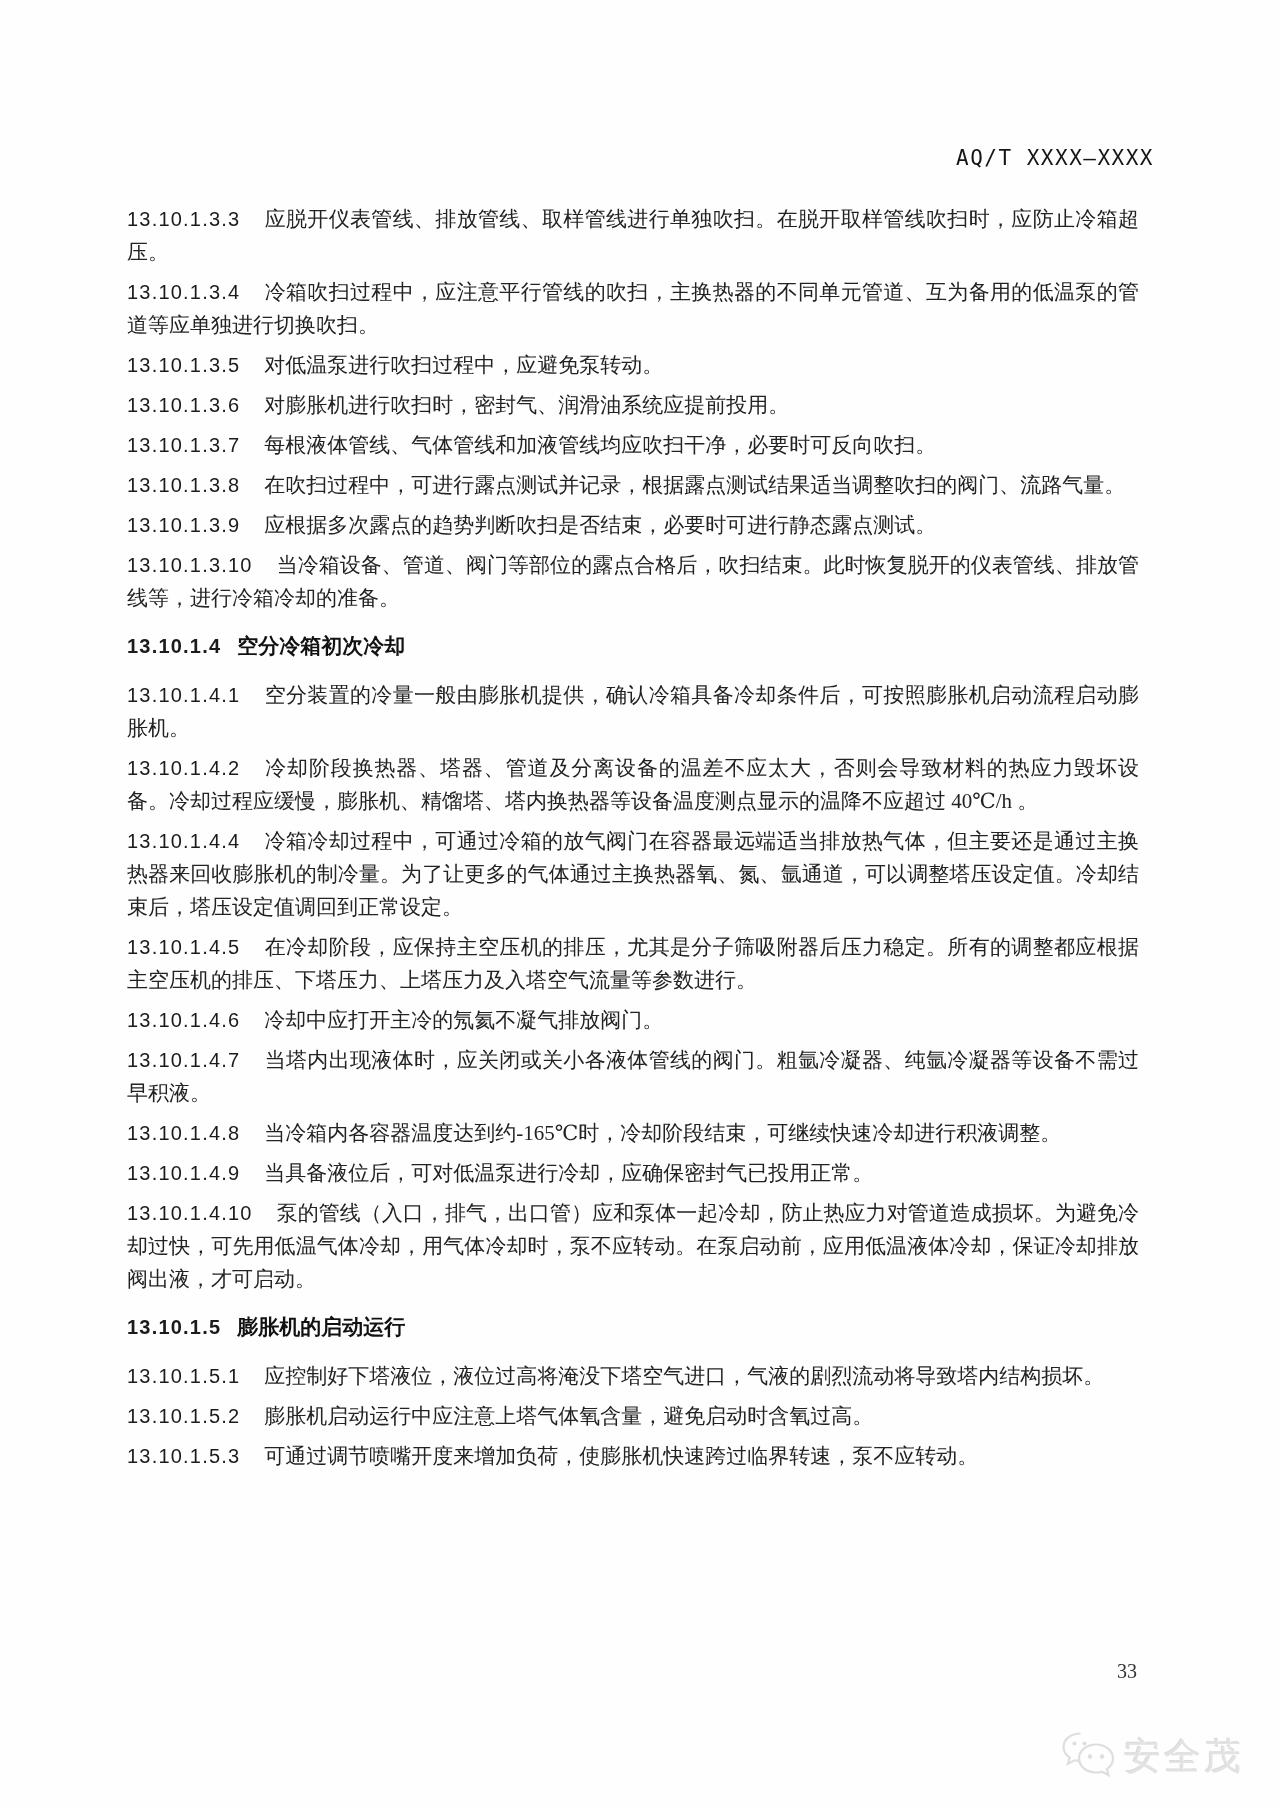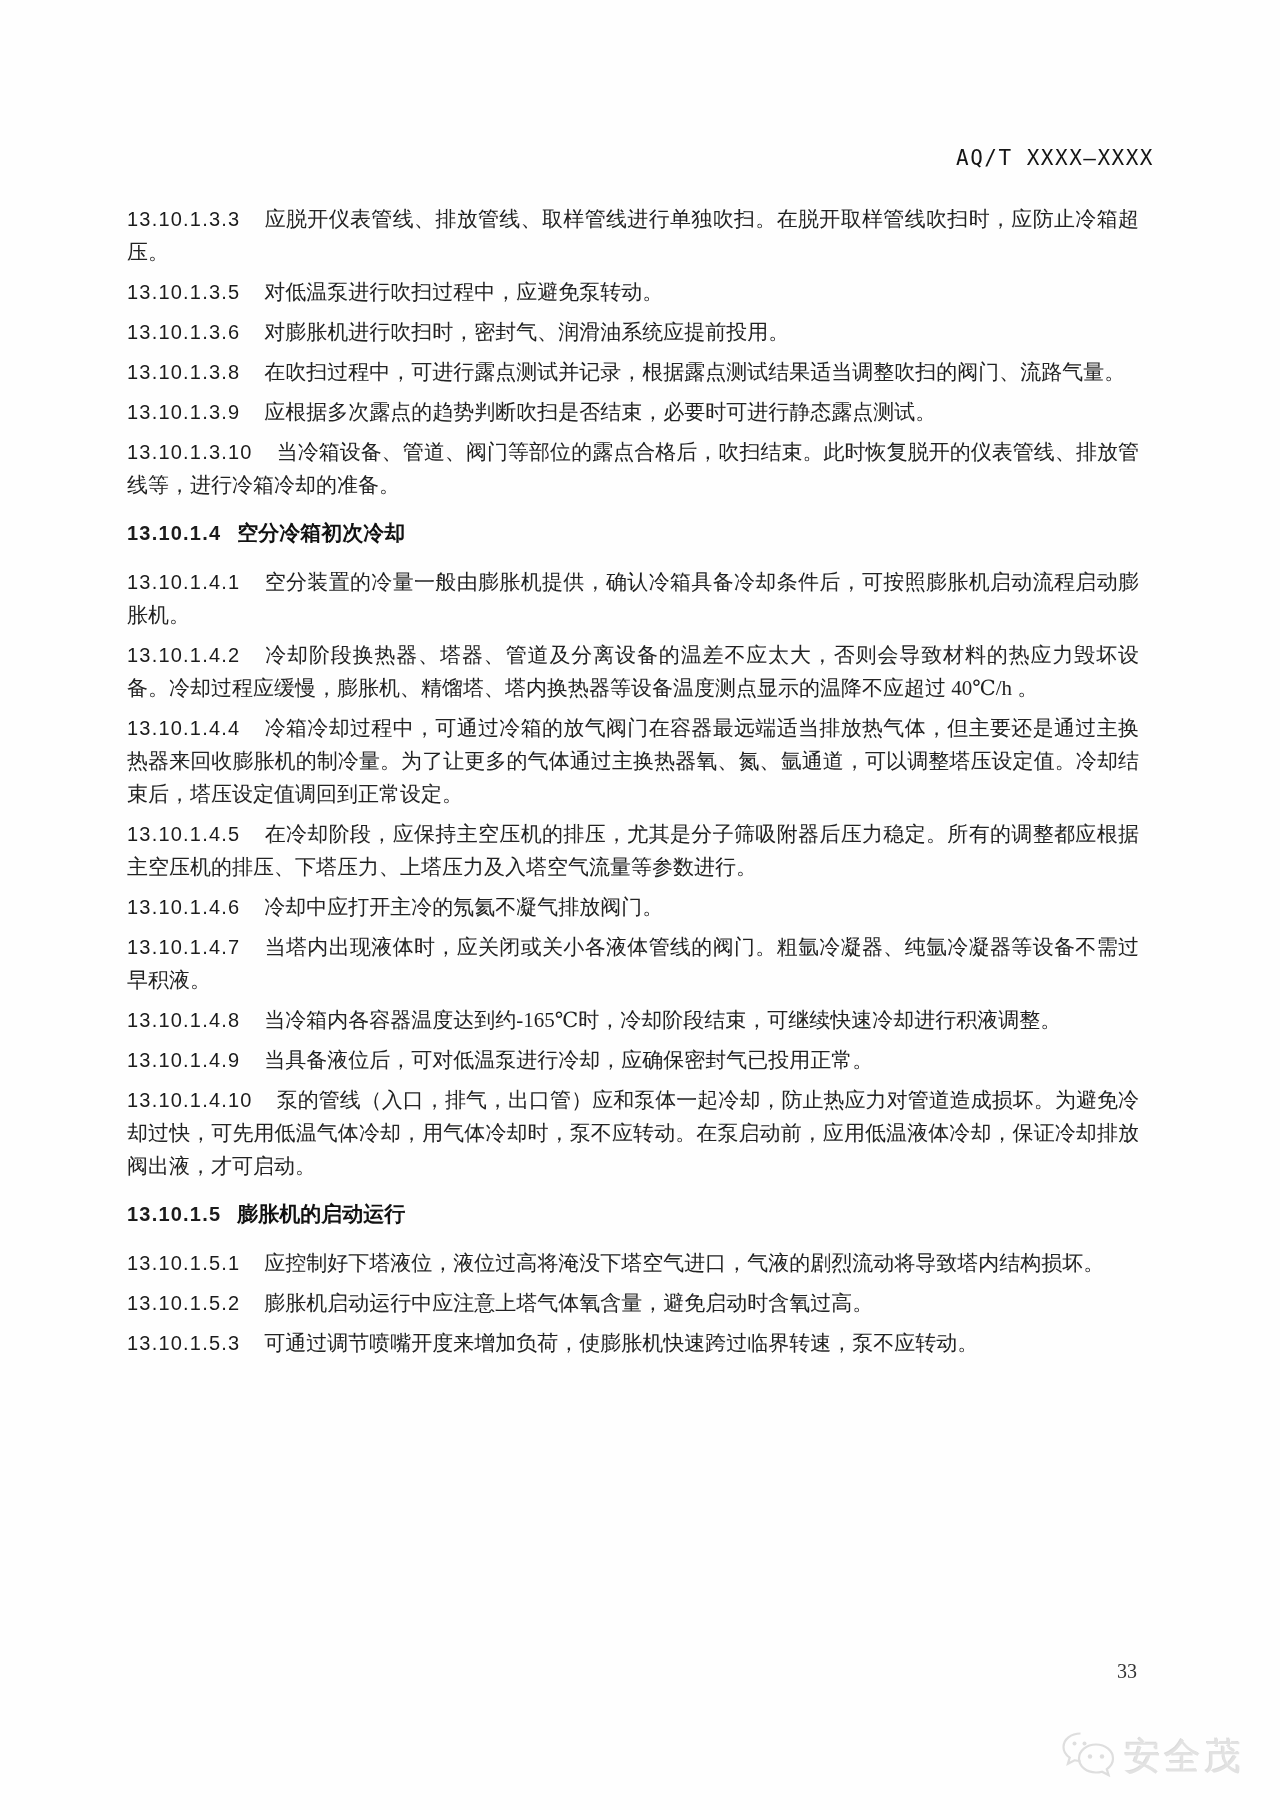--- a/index.html
+++ b/index.html
@@ -85,22 +85,24 @@
 </style>
 </head>
 <body>
 
 <div class="page">
 
   <div class="doc-header">AQ/T XXXX—XXXX</div>
 
   <div class="body-text">
     <p class="clause"><span class="clause-num">13.10.1.3.3</span><span>应脱开仪表管线、排放管线、取样管线进行单独吹扫。在脱开取样管线吹扫时，应防止冷箱超压。</span></p>
+    <p class="clause"><span class="clause-num">13.10.1.3.4</span><span>冷箱吹扫过程中，应注意平行管线的吹扫，主换热器的不同单元管道、互为备用的低温泵的管道等应单独进行切换吹扫。</span></p>
     <p class="clause"><span class="clause-num">13.10.1.3.5</span><span>对低温泵进行吹扫过程中，应避免泵转动。</span></p>
     <p class="clause"><span class="clause-num">13.10.1.3.6</span><span>对膨胀机进行吹扫时，密封气、润滑油系统应提前投用。</span></p>
+    <p class="clause"><span class="clause-num">13.10.1.3.7</span><span>每根液体管线、气体管线和加液管线均应吹扫干净，必要时可反向吹扫。</span></p>
     <p class="clause"><span class="clause-num">13.10.1.3.8</span><span>在吹扫过程中，可进行露点测试并记录，根据露点测试结果适当调整吹扫的阀门、流路气量。</span></p>
     <p class="clause"><span class="clause-num">13.10.1.3.9</span><span>应根据多次露点的趋势判断吹扫是否结束，必要时可进行静态露点测试。</span></p>
     <p class="clause"><span class="clause-num">13.10.1.3.10</span><span>当冷箱设备、管道、阀门等部位的露点合格后，吹扫结束。此时恢复脱开的仪表管线、排放管线等，进行冷箱冷却的准备。</span></p>
 
     <h3 class="section-heading"><span class="clause-num">13.10.1.4</span><span>空分冷箱初次冷却</span></h3>
 
     <p class="clause"><span class="clause-num">13.10.1.4.1</span><span>空分装置的冷量一般由膨胀机提供，确认冷箱具备冷却条件后，可按照膨胀机启动流程启动膨胀机。</span></p>
     <p class="clause"><span class="clause-num">13.10.1.4.2</span><span>冷却阶段换热器、塔器、管道及分离设备的温差不应太大，否则会导致材料的热应力毁坏设备。冷却过程应缓慢，膨胀机、精馏塔、塔内换热器等设备温度测点显示的温降不应超过 40℃/h 。</span></p>
     <p class="clause"><span class="clause-num">13.10.1.4.4</span><span>冷箱冷却过程中，可通过冷箱的放气阀门在容器最远端适当排放热气体，但主要还是通过主换热器来回收膨胀机的制冷量。为了让更多的气体通过主换热器氧、氮、氩通道，可以调整塔压设定值。冷却结束后，塔压设定值调回到正常设定。</span></p>
     <p class="clause"><span class="clause-num">13.10.1.4.5</span><span>在冷却阶段，应保持主空压机的排压，尤其是分子筛吸附器后压力稳定。所有的调整都应根据主空压机的排压、下塔压力、上塔压力及入塔空气流量等参数进行。</span></p>

